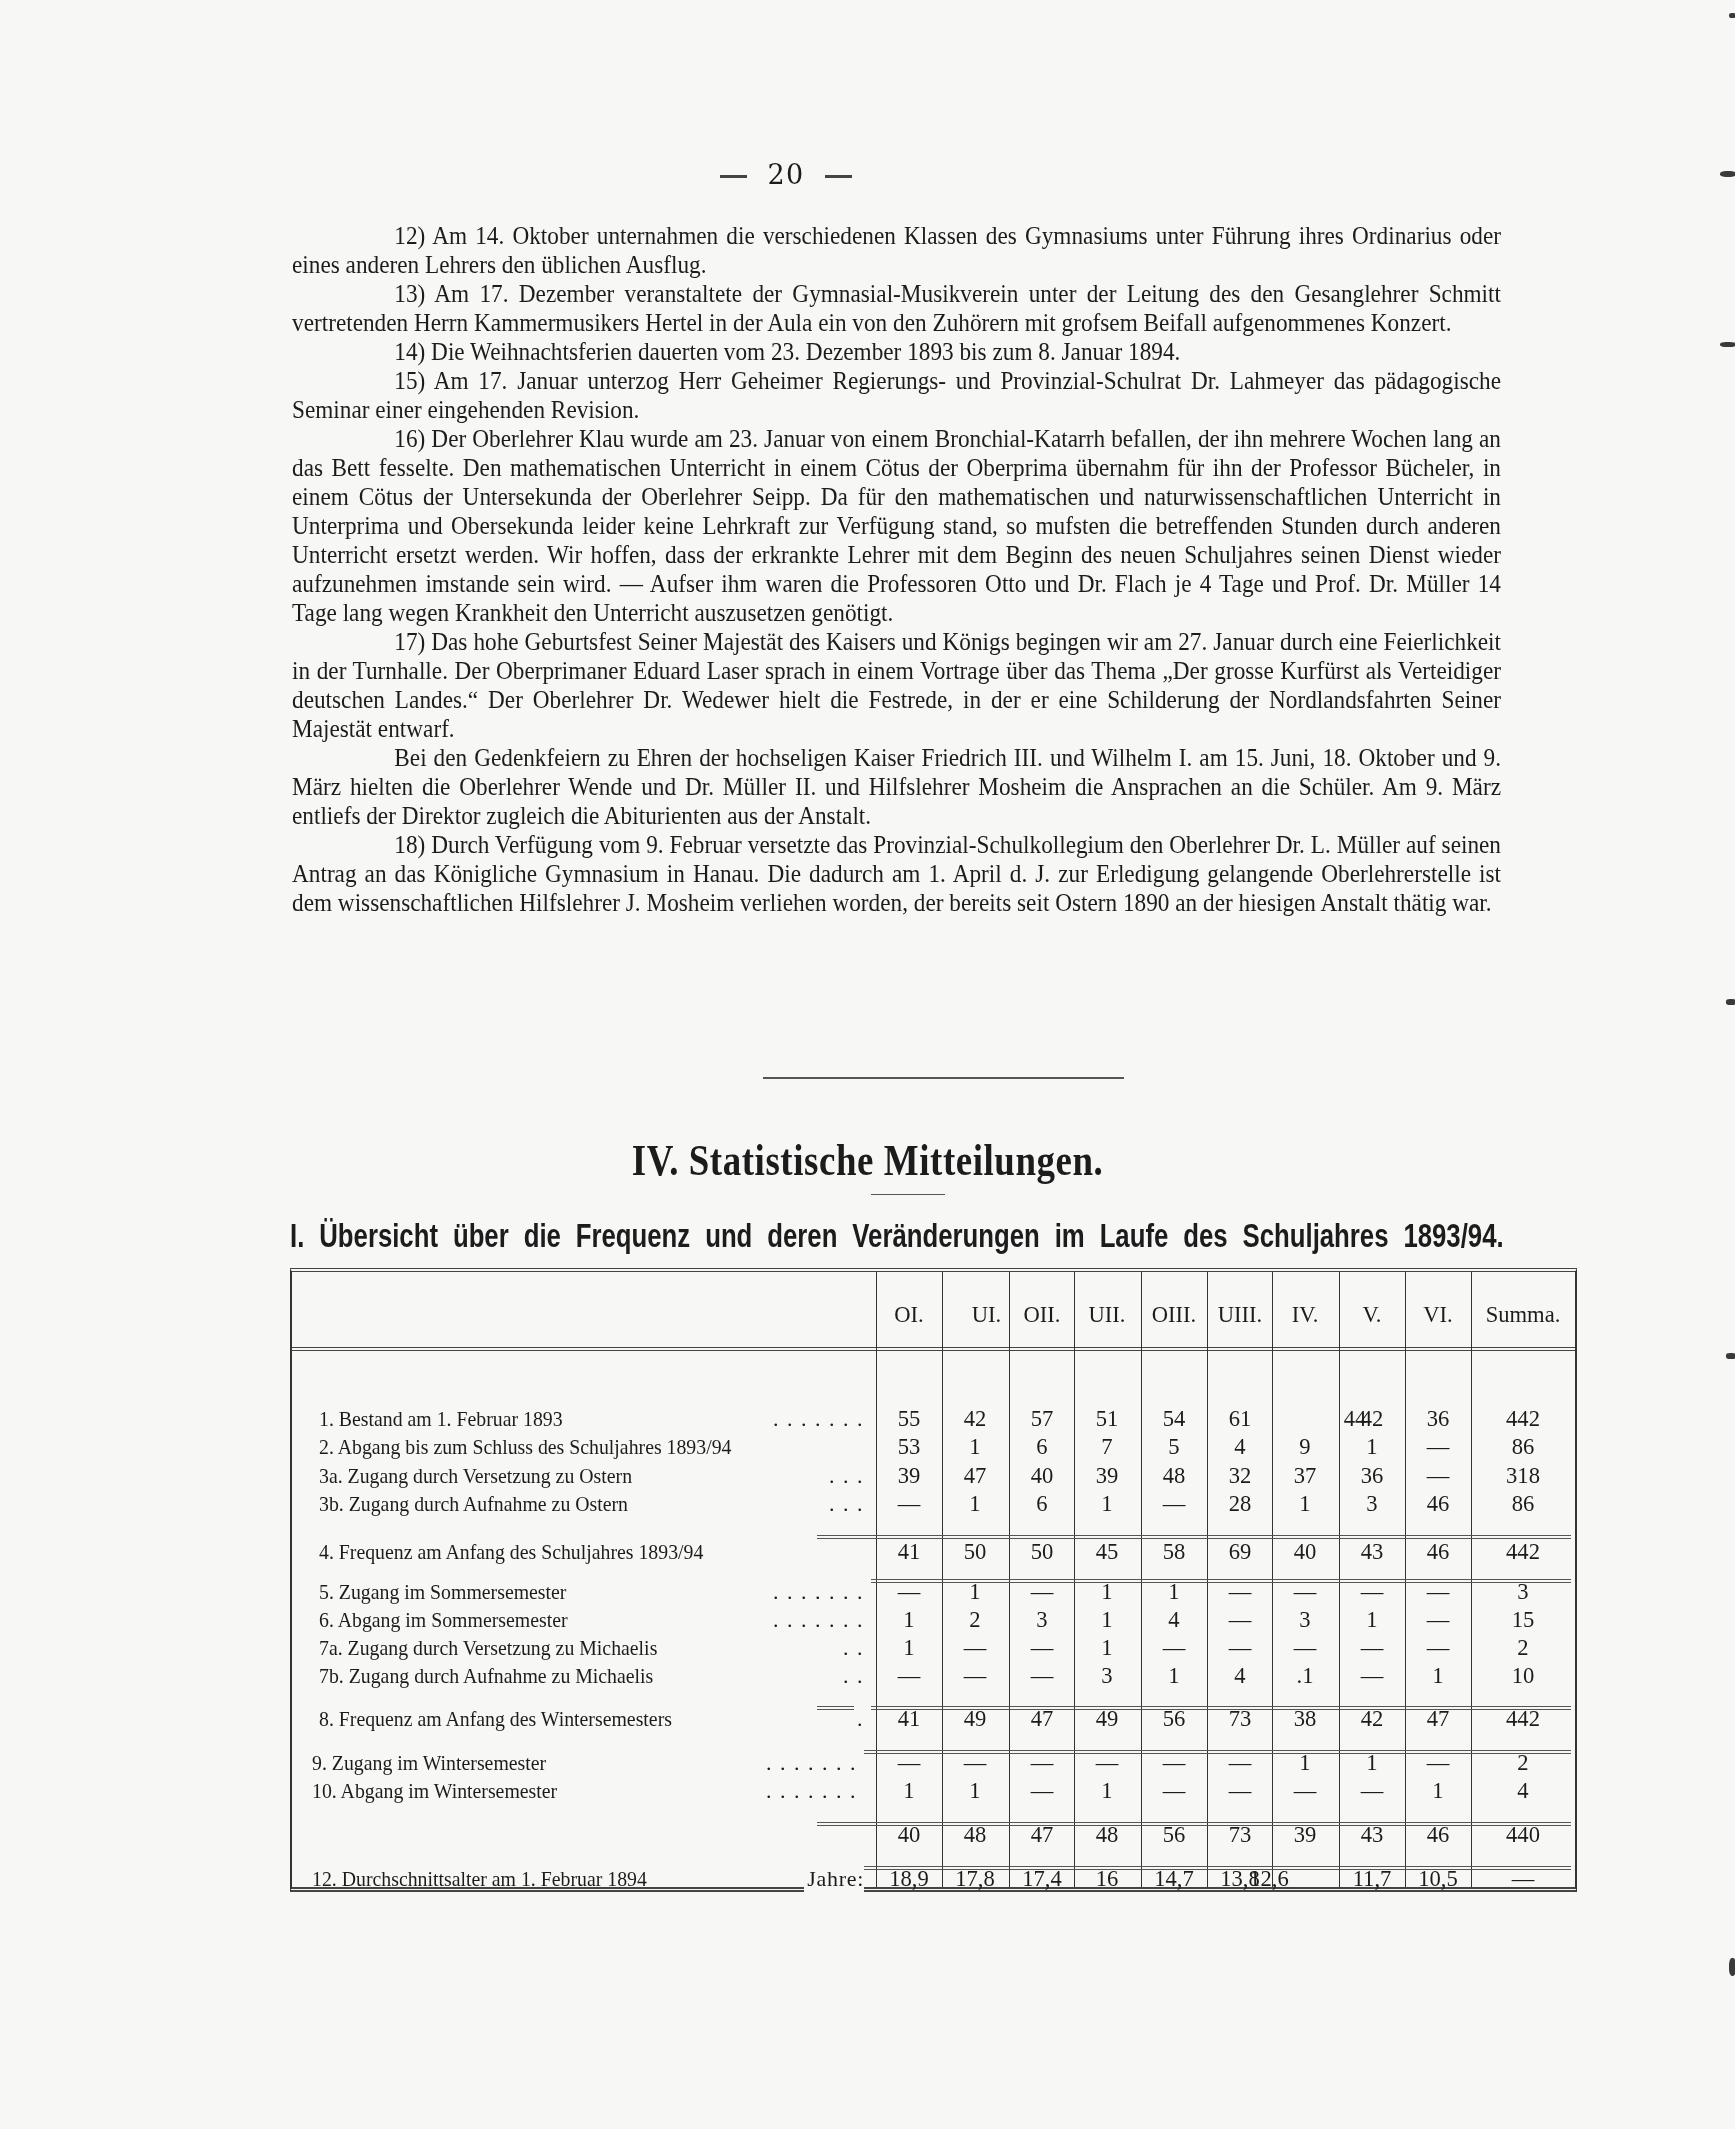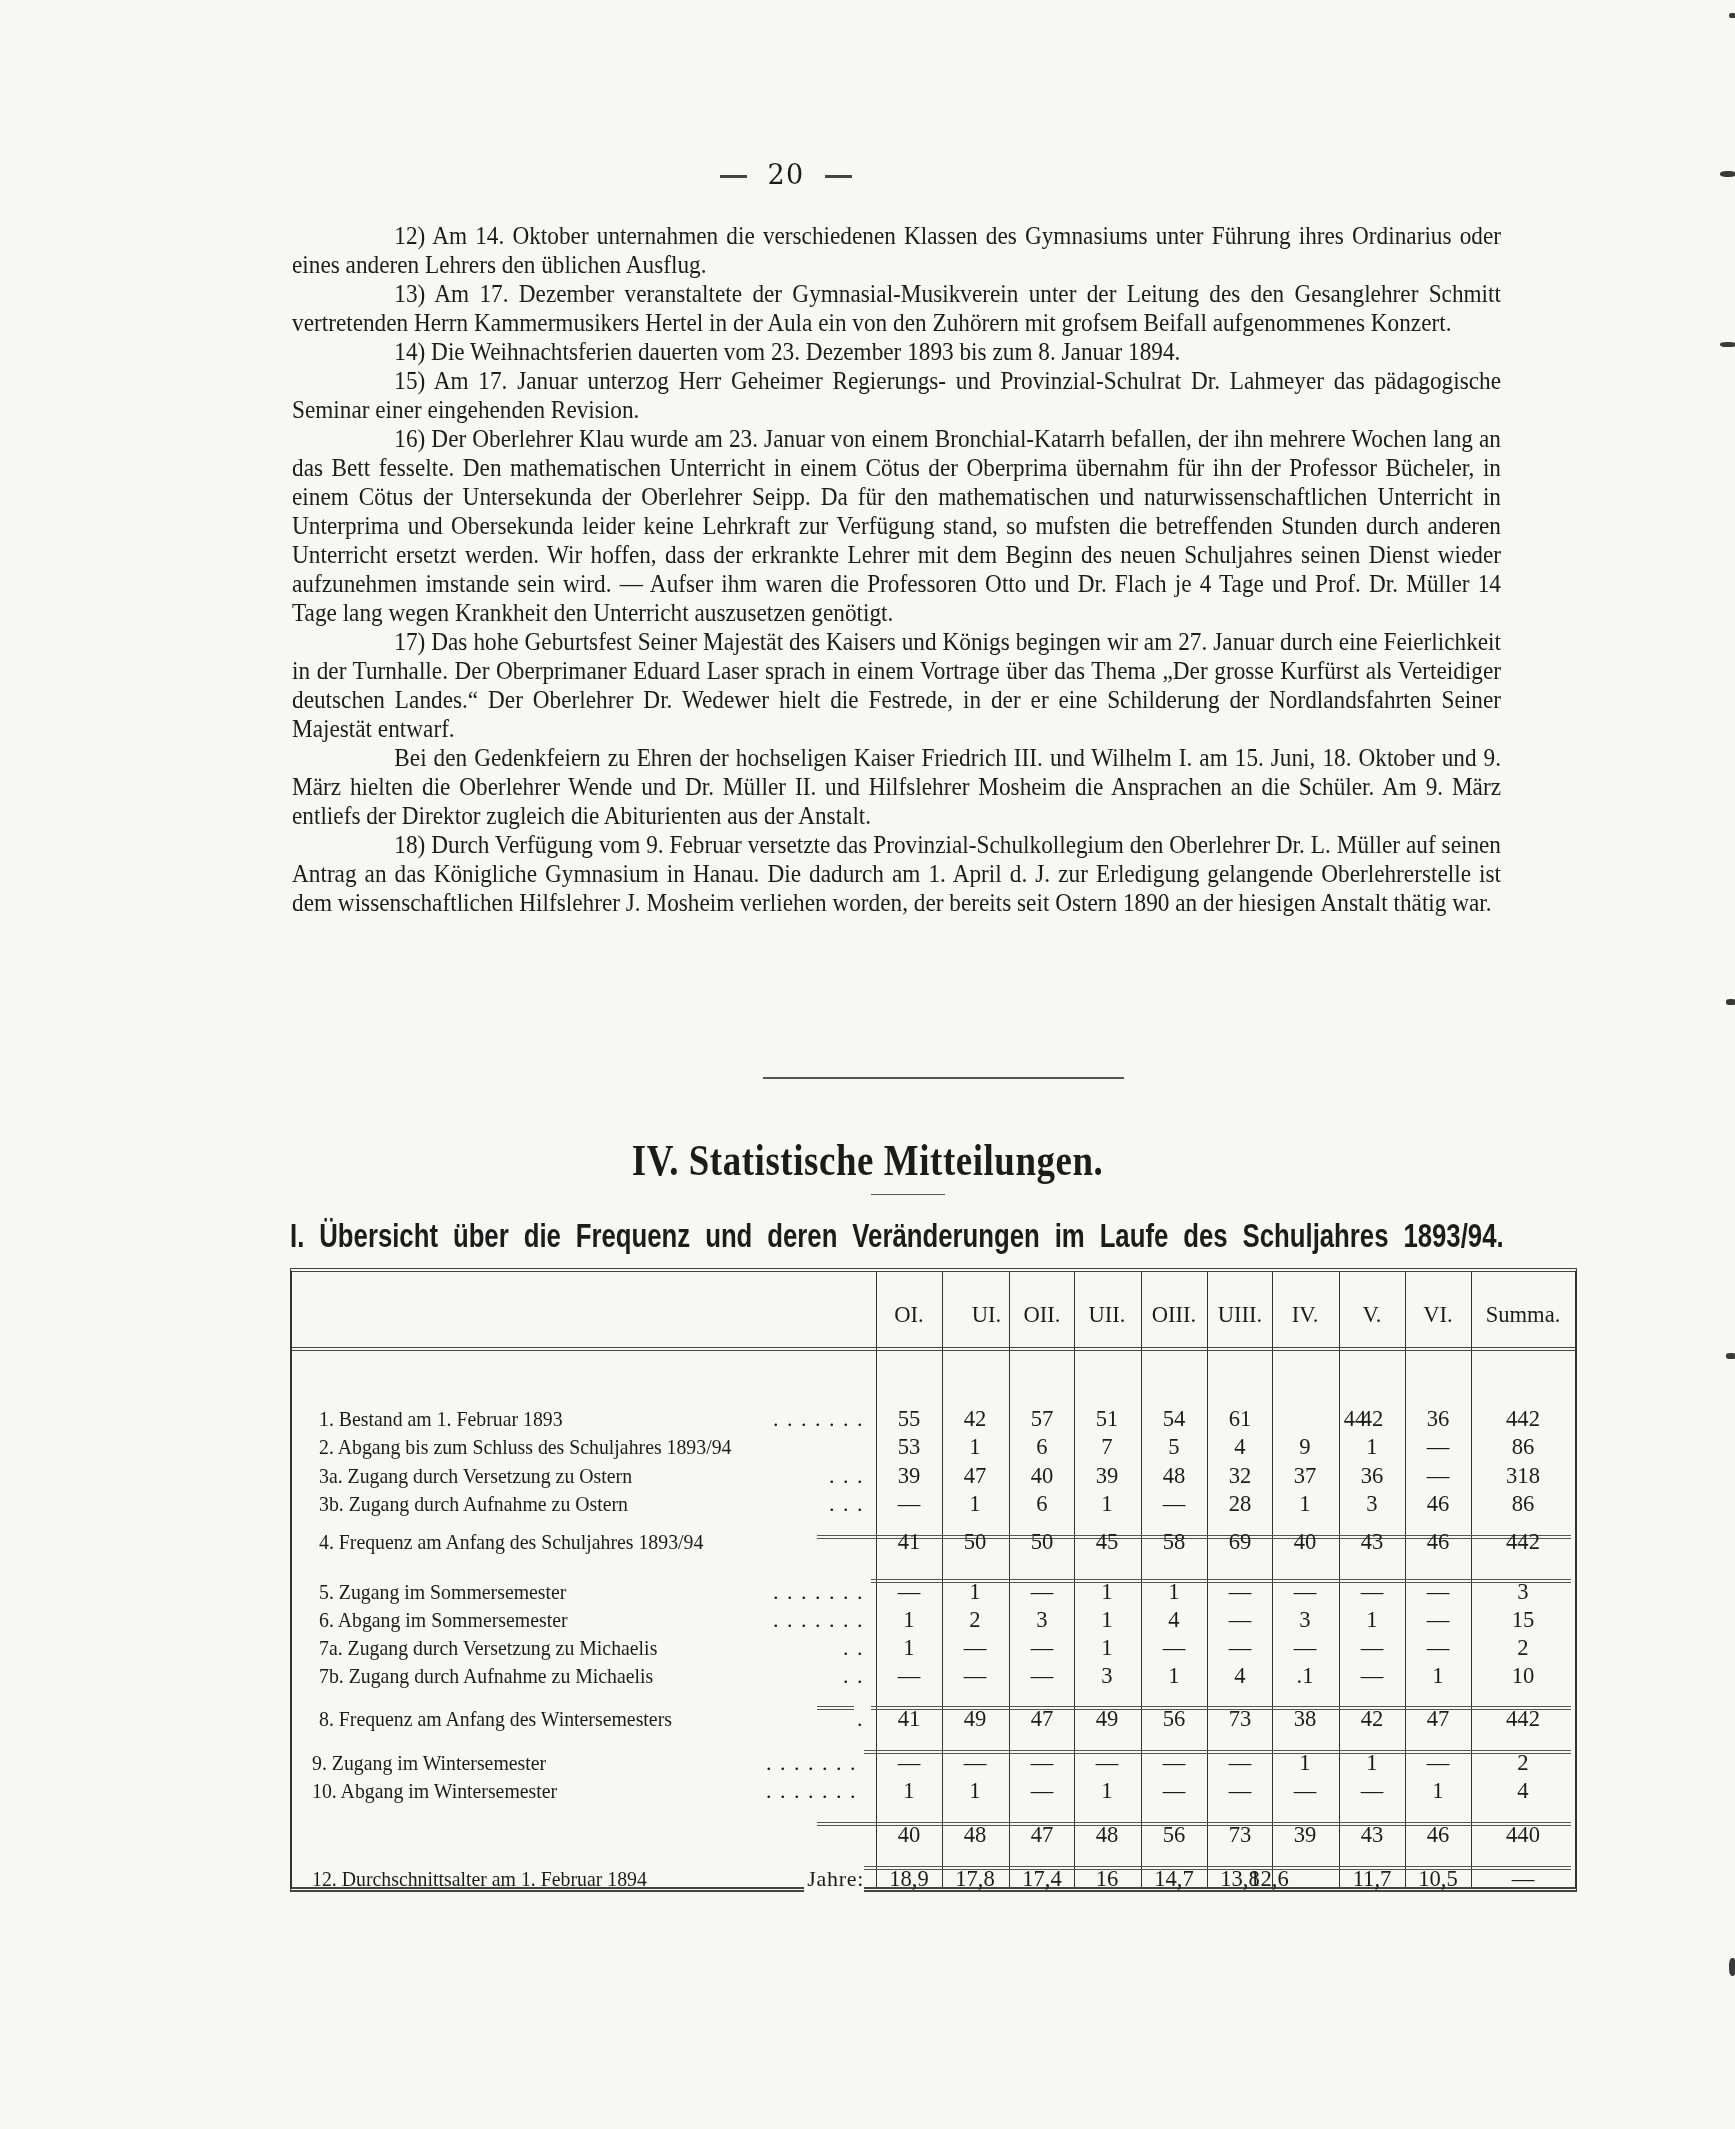--- a/index.html
+++ b/index.html
@@ -159,21 +159,21 @@
       <div class="cell" style="left: 650px; width: 66px;">1</div>
       <div class="cell" style="left: 717px; width: 66px;">6</div>
       <div class="cell" style="left: 782px; width: 66px;">1</div>
       <div class="cell" style="left: 849px; width: 66px;">—</div>
       <div class="cell" style="left: 915px; width: 66px;">28</div>
       <div class="cell" style="left: 980px; width: 66px;">1</div>
       <div class="cell" style="left: 1047px; width: 66px;">3</div>
       <div class="cell" style="left: 1113px; width: 66px;">46</div>
       <div class="cell" style="left: 1179px; width: 104px;">86</div>
     </div>
-    <div class="row" style="top: 256px;">
+    <div class="row" style="top: 266px;">
       <div class="lbl"><span class="lbl-text">4. Frequenz am Anfang des Schuljahres 1893/94</span></div>
       <div class="cell" style="left: 584px; width: 66px;">41</div>
       <div class="cell" style="left: 650px; width: 66px;">50</div>
       <div class="cell" style="left: 717px; width: 66px;">50</div>
       <div class="cell" style="left: 782px; width: 66px;">45</div>
       <div class="cell" style="left: 849px; width: 66px;">58</div>
       <div class="cell" style="left: 915px; width: 66px;">69</div>
       <div class="cell" style="left: 980px; width: 66px;">40</div>
       <div class="cell" style="left: 1047px; width: 66px;">43</div>
       <div class="cell" style="left: 1113px; width: 66px;">46</div>

